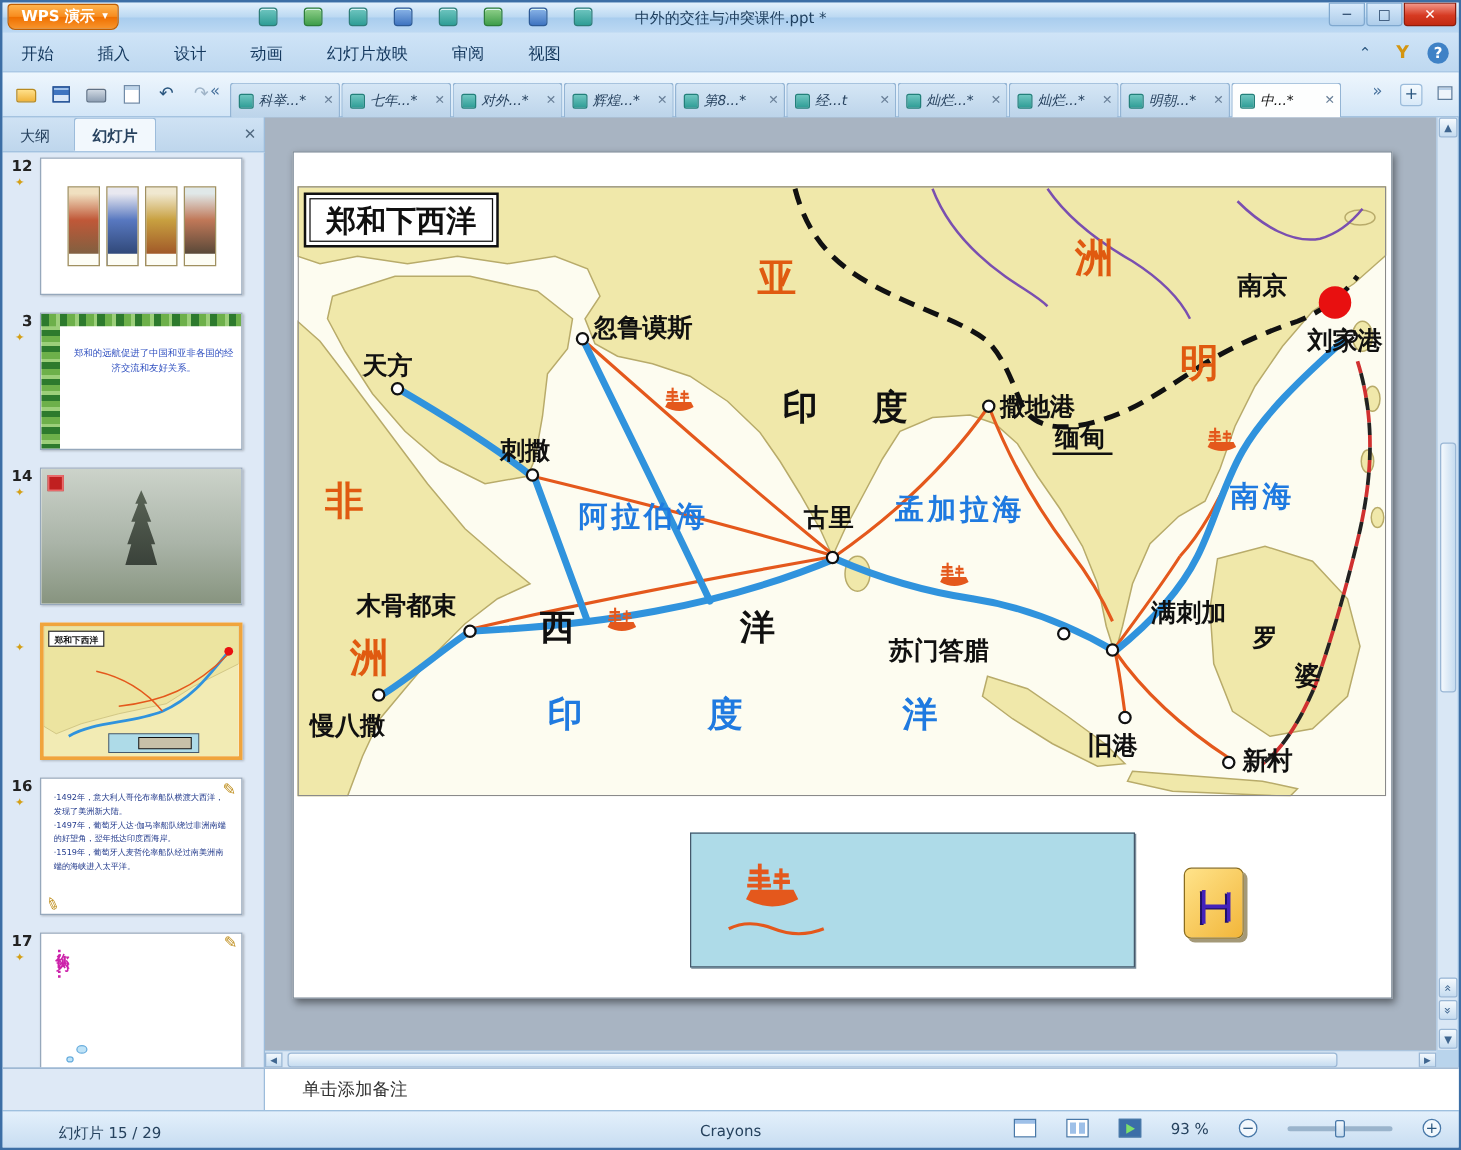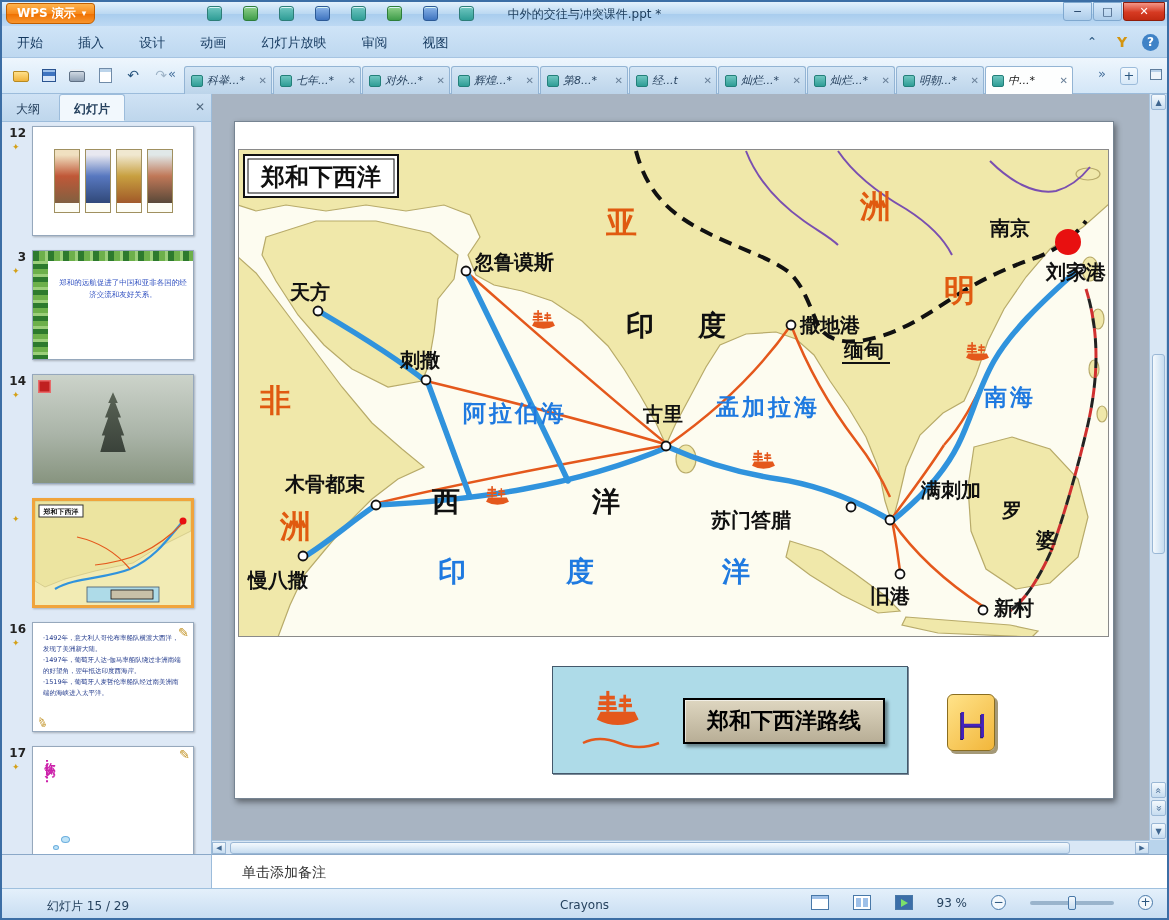--- a/index.html
+++ b/index.html
@@ -516,21 +516,20 @@
       <svg class="legend-ship" width="90" height="70" viewBox="0 0 90 70">
         <g fill="#e4581c" transform="translate(18,4) scale(1.9)">
           <path d="M2 16 Q13 22 24 16 L22 12 L4 12 Z"></path>
           <rect x="7" y="1" width="1.6" height="11"></rect>
           <rect x="16" y="3" width="1.4" height="9"></rect>
           <path d="M3.5 3.5 h8 v2 h-8 z M3 6.5 h9 v2 h-9 z M2.5 9.5 h10 v1.6 h-10 z"></path>
           <path d="M14 5 h6 v1.8 h-6 z M13.5 7.8 h7 v1.8 h-7 z"></path>
         </g>
         <path d="M8,58 Q24,50 44,58 T84,58" stroke="#e4581c" stroke-width="2.5" fill="none"></path>
       </svg>
-      <div class="legend-label">郑和下西洋路线</div>
     </div>
 
     <div class="action-btn">
       <span class="action-glyph">工</span>
     </div>
   </div>
 
   <div class="vscroll">
     <div class="vs-btn" style="top:0;">▲</div>
     <div class="vs-thumb"></div>

